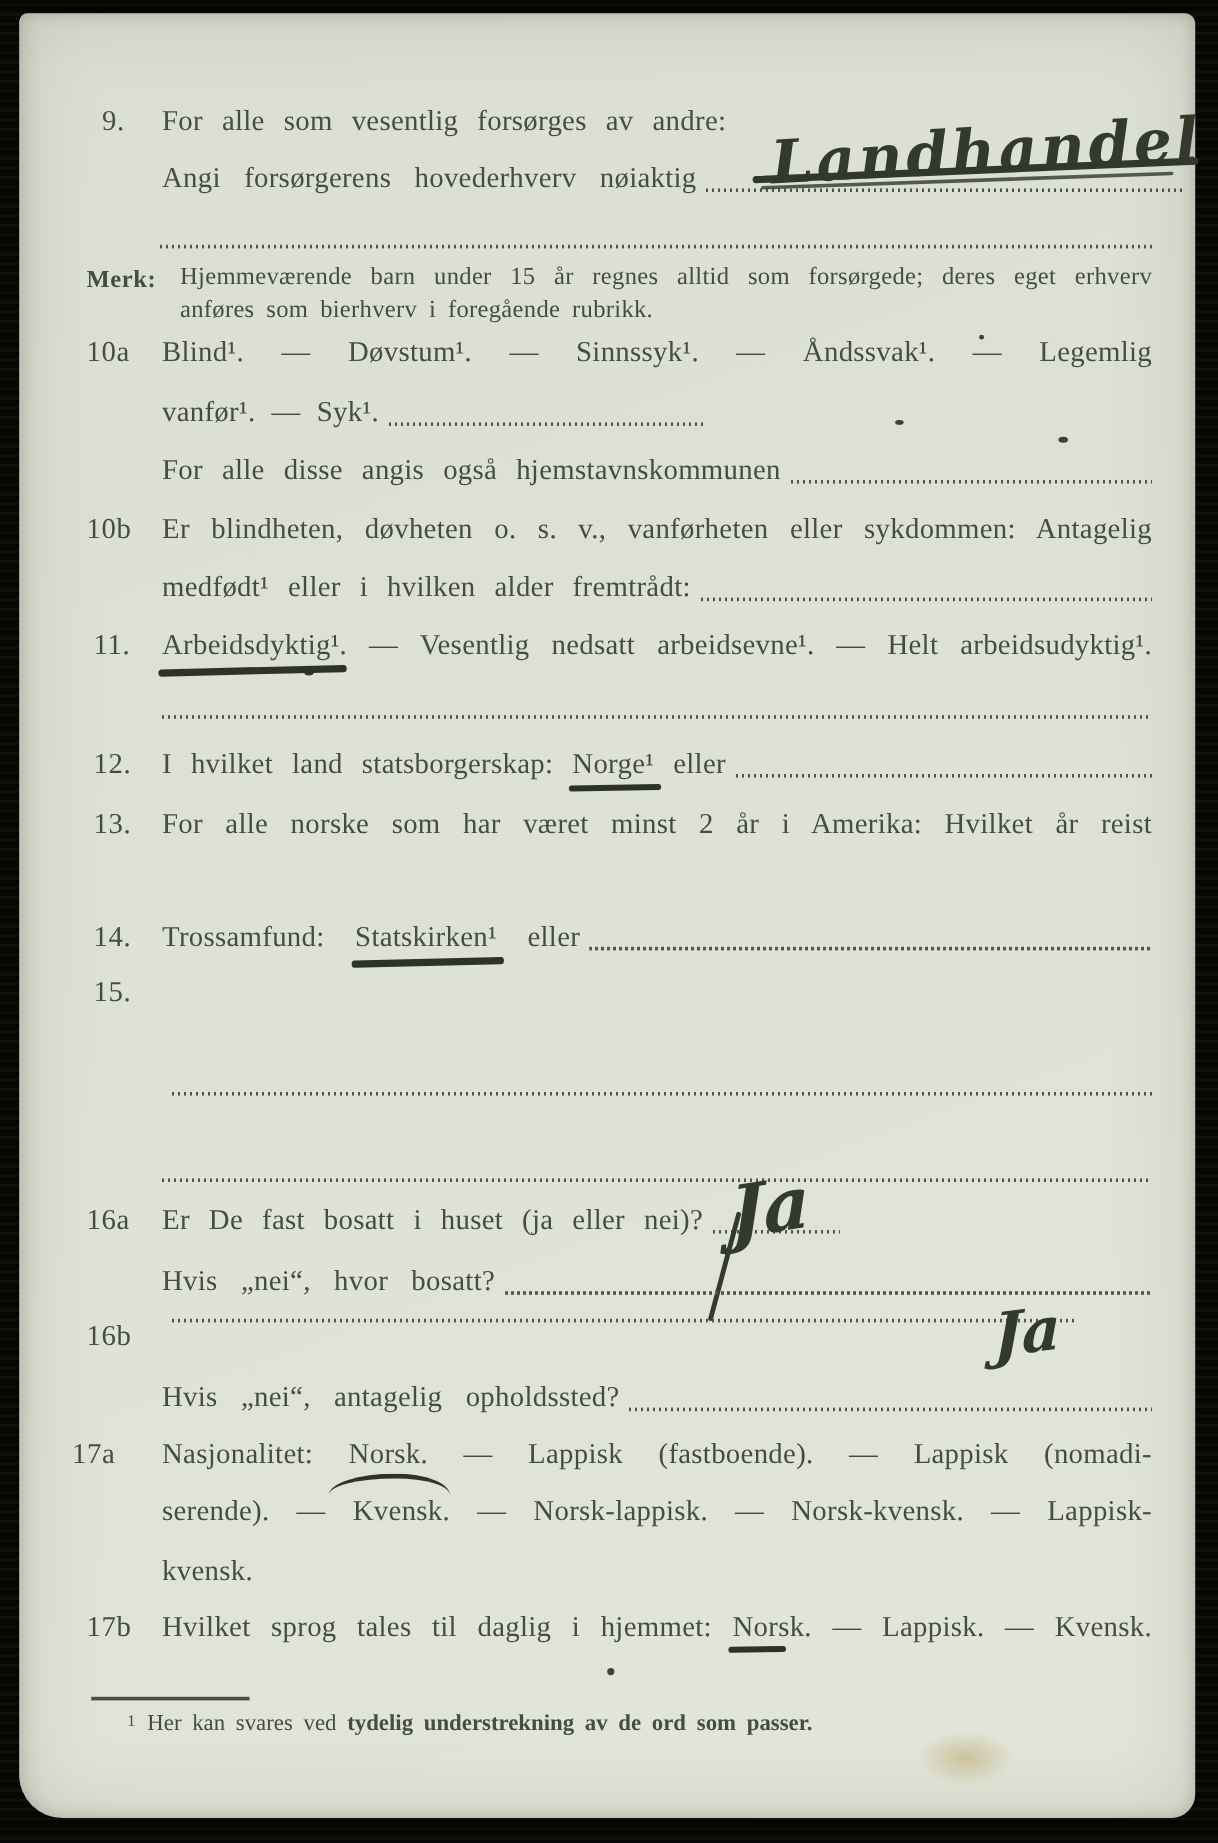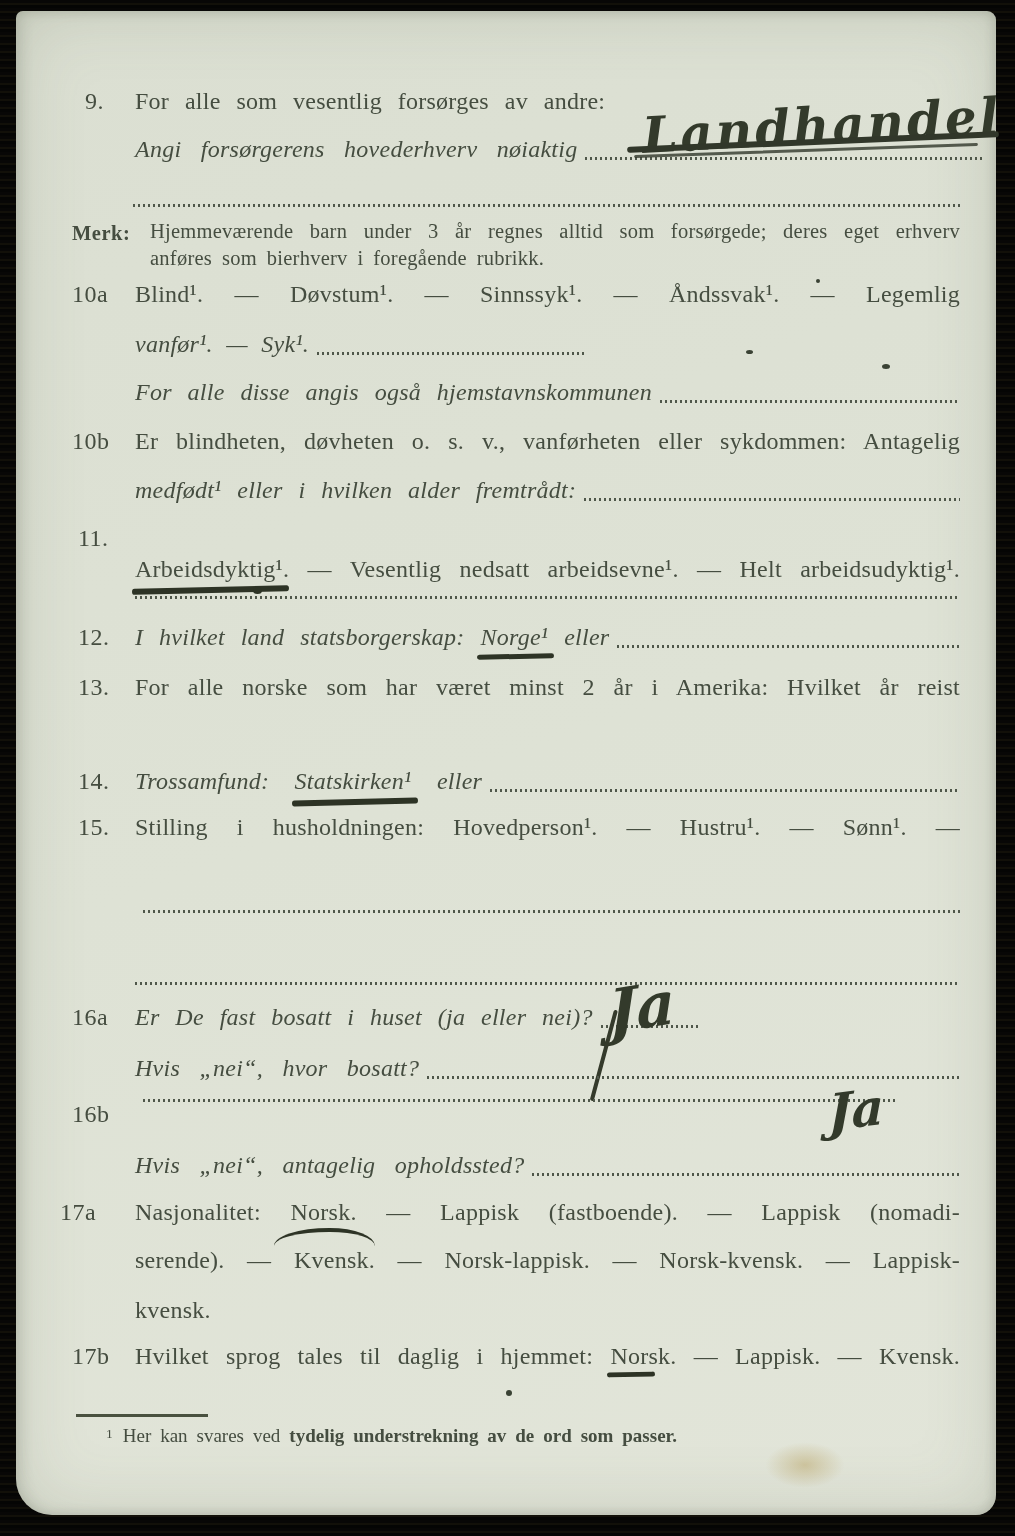--- a/index.html
+++ b/index.html
@@ -12,21 +12,21 @@
   }
   .paper{
     position:absolute;left:16px;top:11px;width:980px;height:1504px;
     background:linear-gradient(160deg,#dbdfd2 0%,#dee2d5 50%,#e2e5d9 100%);
     border-radius:7px 9px 20px 36px;
     box-shadow:inset 0 0 70px rgba(95,105,80,.20), inset 5px 0 14px rgba(45,50,35,.14), inset -4px 0 10px rgba(45,50,35,.10);
   }
   .content{position:absolute;left:0;top:0;width:1015px;height:1536px;color:#454d40;}
   .row{position:absolute;font-size:24px;line-height:30px;word-spacing:.30em;letter-spacing:.25px;white-space:nowrap;}
   .just{text-align:justify;text-align-last:justify;white-space:normal;}
-  .flexrow{display:flex;align-items:flex-start;font-style:italic;}
+  .flexrow{display:flex;align-items:flex-start;}
   .tp{white-space:nowrap;}
   .qnum{position:absolute;font-size:24px;line-height:30px;letter-spacing:.5px;}
   .merk{font-size:20.5px;line-height:26px;word-spacing:.22em;}
   .merk-label{font-weight:bold;font-size:20.5px;}
   .dots{flex:1 1 auto;height:3px;align-self:flex-end;margin:0 0 4px 8px;
     background-image:repeating-linear-gradient(90deg,#4f574a 0 2px,transparent 2px 5px);}
   .dots.fixed{flex:0 0 auto;}
   .dotline{position:absolute;height:3px;
     background-image:repeating-linear-gradient(90deg,#4f574a 0 2px,transparent 2px 5px);}
   .ws40{word-spacing:.40em;}
@@ -68,21 +68,21 @@
     <span class="tp ws55">Angi forsørgerens hovederhverv nøiaktig</span>
     <span class="dots"></span>
   </div>
   <div class="hand hw-big" style="left:642px;top:96px">Landhandel</div>
   <div class="strike" style="left:627px;top:139px;width:372px;height:6px;transform:rotate(-2.4deg)"></div>
   <div class="strike" style="left:634px;top:149px;width:344px;height:3px;opacity:.8;transform:rotate(-2deg)"></div>
 
   <div class="dotline" style="left:133px;top:204px;width:827px"></div>
 
   <span class="qnum merk-label" style="left:72px;top:218px">Merk:</span>
-  <div class="row merk just" style="left:150px;top:218px;width:810px">Hjemmeværende barn under 3 år regnes alltid som forsørgede; deres eget erhverv</div>
+  <div class="row merk just" style="left:150px;top:218px;width:810px">Hjemmeværende barn under 15 år regnes alltid som forsørgede; deres eget erhverv</div>
   <div class="row merk" style="left:150px;top:245px">anføres som bierhverv i foregående rubrikk.</div>
 
   <span class="qnum" style="left:72px;top:279px">10a</span>
   <div class="row flexrow" style="left:135px;top:329px;width:452px">
     <span class="tp">vanfør¹. — Syk¹.</span>
     <span class="dots"></span>
   </div>
   <div class="row just" style="left:135px;top:279px;width:825px">Blind¹. — Døvstum¹. — Sinnssyk¹. — Åndssvak¹. — Legemlig</div>
   <div class="row flexrow" style="left:135px;top:377px;width:825px">
     <span class="tp ws40">For alle disse angis også hjemstavnskommunen</span>
@@ -90,21 +90,21 @@
   </div>
 
   <span class="qnum" style="left:72px;top:426px">10b</span>
   <div class="row just" style="left:135px;top:426px;width:825px">Er blindheten, døvheten o. s. v., vanførheten eller sykdommen: Antagelig</div>
   <div class="row flexrow" style="left:135px;top:475px;width:825px">
     <span class="tp ws40">medfødt¹ eller i hvilken alder fremtrådt:</span>
     <span class="dots"></span>
   </div>
 
   <span class="qnum" style="left:78px;top:523px">11.</span>
-  <div class="row just" style="left:135px;top:554px;width:825px">
+  <div class="row just" style="left:135px;top:523px;width:825px">
     <span class="marked"><span>Arbeidsdyktig¹</span><span class="pen thick"></span><span class="pen-dot" style="left:118px;bottom:-12px"></span></span><span>. — Vesentlig nedsatt arbeidsevne¹. — Helt arbeidsudyktig¹.</span>
   </div>
 
   <div class="dotline" style="left:135px;top:596px;width:825px"></div>
 
   <span class="qnum" style="left:78px;top:622px">12.</span>
   <div class="row flexrow" style="left:135px;top:622px;width:825px">
     <span class="tp ws40"><span>I hvilket land statsborgerskap:</span>
       <span class="marked"><span>Norge¹</span><span class="pen"></span></span>
       <span>eller</span></span>
@@ -116,21 +116,20 @@
 
   <span class="qnum" style="left:78px;top:766px">14.</span>
   <div class="row flexrow" style="left:135px;top:766px;width:825px">
     <span class="tp ws80"><span>Trossamfund:</span>
       <span class="marked"><span>Statskirken¹</span><span class="pen thick"></span></span>
       <span>eller</span></span>
     <span class="dots"></span>
   </div>
 
   <span class="qnum" style="left:78px;top:812px">15.</span>
-  <div class="row just" style="left:135px;top:812px;width:825px">Stilling i husholdningen: Hovedperson¹. — Hustru¹. — Sønn¹. —</div>
   <div class="row flexrow" style="left:135px;top:910px;width:825px">
     <span class="dots"></span>
   </div>
 
   <div class="dotline" style="left:135px;top:982px;width:825px"></div>
 
   <span class="qnum" style="left:72px;top:1002px">16a</span>
   <div class="row flexrow" style="left:135px;top:1002px;width:565px">
     <span class="tp ws40">Er De fast bosatt i huset (ja eller nei)?</span>
     <span class="dots"></span>

